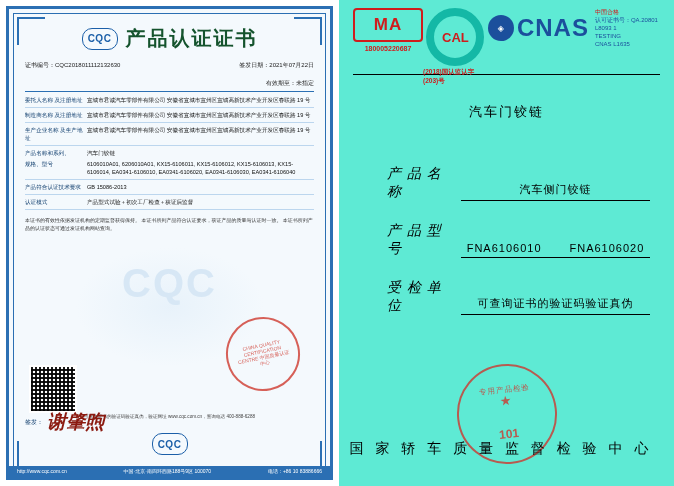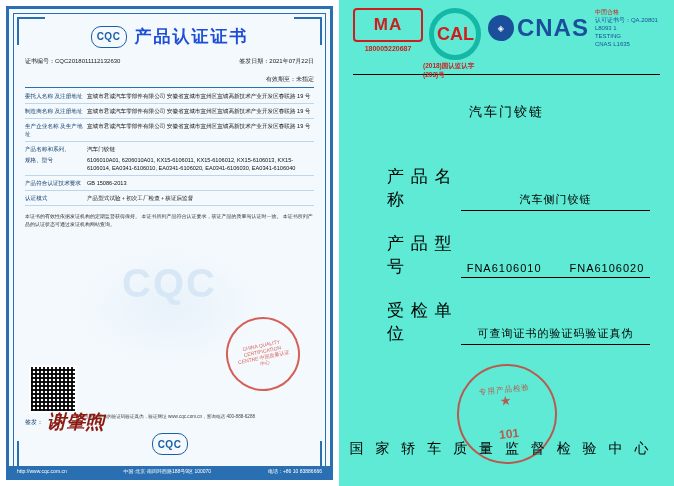--- a/index.html
+++ b/index.html
@@ -16,21 +16,21 @@
   .c-tl{left:8px;top:8px;border-right:none;border-bottom:none;}
   .c-tr{right:8px;top:8px;border-left:none;border-bottom:none;}
   .c-bl{left:8px;bottom:8px;border-right:none;border-top:none;}
   .c-br{right:8px;bottom:8px;border-left:none;border-top:none;}
 
   .cert-body{position:absolute;left:14px;top:12px;right:14px;bottom:12px;}
 
   .cqc-head{display:flex;align-items:center;justify-content:center;gap:8px;margin-top:4px;}
   .cqc-logo{width:34px;height:20px;border:1.6px solid #1b5fa8;border-radius:10px;
       display:flex;align-items:center;justify-content:center;font-size:10px;font-weight:bold;color:#1b5fa8;letter-spacing:.5px;}
-  .cert-title{font-size:17px;font-weight:bold;color:#1d4ed8;letter-spacing:2px;font-family:"DejaVu Sans",sans-serif;}
+  .cert-title{font-size:20px;font-weight:bold;color:#14532d;letter-spacing:2px;font-family:"DejaVu Sans",sans-serif;}
 
   .num-row{display:flex;justify-content:space-between;font-size:6px;color:#222;margin-top:9px;padding:0 2px;}
   .num-row .r{text-align:right;}
   .sep{height:1px;background:#2b6fb3;margin:3px 2px 4px 2px;}
 
   .field{display:flex;font-size:5.6px;color:#111;line-height:1.45;margin:2.2px 0;padding:0 2px;}
   .field .lab{width:62px;flex:0 0 62px;color:#0b3a6b;}
   .field .val{flex:1;}
   .hr{height:1px;background:#bcd6ee;margin:3px 2px;}
   .note{font-size:5px;color:#333;line-height:1.6;padding:0 2px;margin-top:6px;}
@@ -64,40 +64,40 @@
   .bottom-note{position:absolute;left:2px;right:2px;bottom:46px;font-size:4.6px;color:#444;text-align:center;}
 
   
   .report{position:relative;width:335px;height:486px;background:#5eead4;box-sizing:border-box;padding:8px 14px;}
   .logos{display:flex;align-items:flex-start;justify-content:space-between;height:64px;}
   .logo-ma{display:flex;flex-direction:column;align-items:center;}
   .ma-badge{width:66px;height:30px;border:2px solid #cf1d1d;border-radius:4px;display:flex;align-items:center;
       justify-content:center;color:#cf1d1d;font-weight:bold;font-size:17px;letter-spacing:1px;}
   .ma-num{font-size:7px;color:#cf1d1d;margin-top:3px;font-weight:bold;}
   .logo-cal{display:flex;flex-direction:column;align-items:center;}
-  .cal-badge{width:42px;height:42px;border-radius:50%;border:5px solid #14b8a6;display:flex;align-items:center;
-      justify-content:center;color:#cf1d1d;font-weight:bold;font-size:18px;}
+  .cal-badge{width:42px;height:42px;border-radius:50%;border:8px solid #14b8a6;display:flex;align-items:center;
+      justify-content:center;color:#cf1d1d;font-weight:bold;font-size:13px;}
   .cal-num{font-size:6.5px;color:#cf1d1d;margin-top:2px;font-weight:bold;}
   .logo-cnas{display:flex;align-items:center;gap:6px;}
   .cnas-badge{display:flex;align-items:center;gap:3px;}
   .cnas-mark{width:26px;height:26px;border-radius:50%;background:#1b4f9c;display:flex;align-items:center;
       justify-content:center;color:#fff;font-size:8px;font-weight:bold;}
   .cnas-txt{font-size:24px;font-weight:bold;color:#1b4f9c;letter-spacing:1px;}
   .cnas-lines{font-size:6px;color:#1b4f9c;line-height:1.35;}
   .cnas-lines .red{color:#cf1d1d;}
 
   .rule{height:1px;background:#000;margin:2px 0 0 0;}
 
   .rep-title{text-align:center;font-size:27px;font-weight:bold;color:#000;letter-spacing:12px;margin:34px 0 0 0;
       font-family:"DejaVu Sans",sans-serif;}
   .rep-sub{text-align:center;font-size:13px;color:#000;margin-top:28px;letter-spacing:2px;}
 
   .rep-fields{margin:44px 10px 0 34px;}
   .rf{display:flex;align-items:flex-end;margin-bottom:21px;}
-  .rf .rlab{width:74px;flex:0 0 74px;font-size:17px;color:#000;letter-spacing:1px;}
+  .rf .rlab{width:74px;flex:0 0 74px;font-size:14px;color:#000;letter-spacing:1px;font-style:italic;}
   .rf .rval{flex:1;border-bottom:1px solid #000;font-size:11px;color:#000;text-align:center;padding-bottom:3px;
       letter-spacing:1px;}
   .rf .rval.two{display:flex;justify-content:center;gap:28px;}
 
   .rep-org{position:absolute;left:0;right:11px;bottom:28px;text-align:center;font-size:14px;letter-spacing:4px;color:#000;}
   .rep-stamp{position:absolute;left:50%;bottom:22px;transform:translateX(-50%) rotate(-6deg);width:96px;height:96px;
       border-radius:50%;border:2.5px solid #d0342c;color:#d0342c;opacity:.78;
       display:flex;flex-direction:column;align-items:center;justify-content:center;font-size:7px;line-height:1.4;}
   .rep-stamp .s1{font-size:7.5px;letter-spacing:1px;}
   .rep-stamp .s2{font-size:12px;font-weight:bold;margin-top:16px;}

